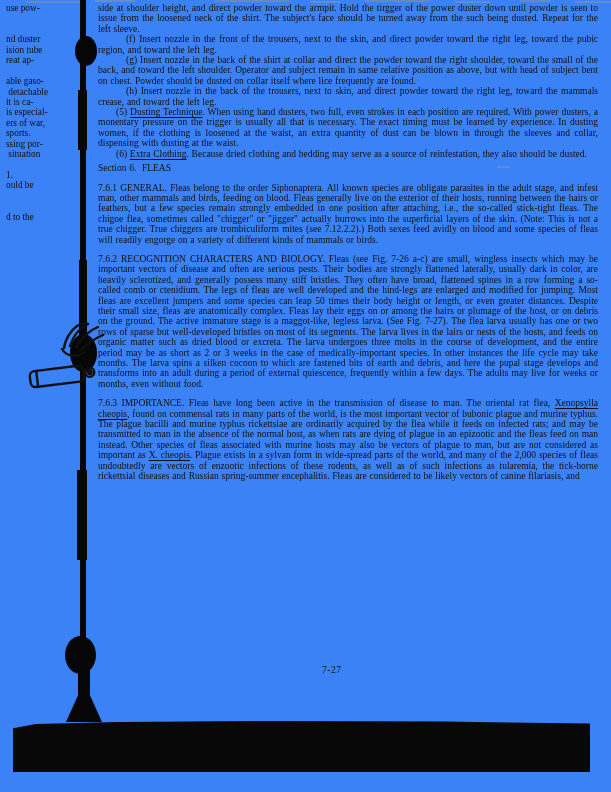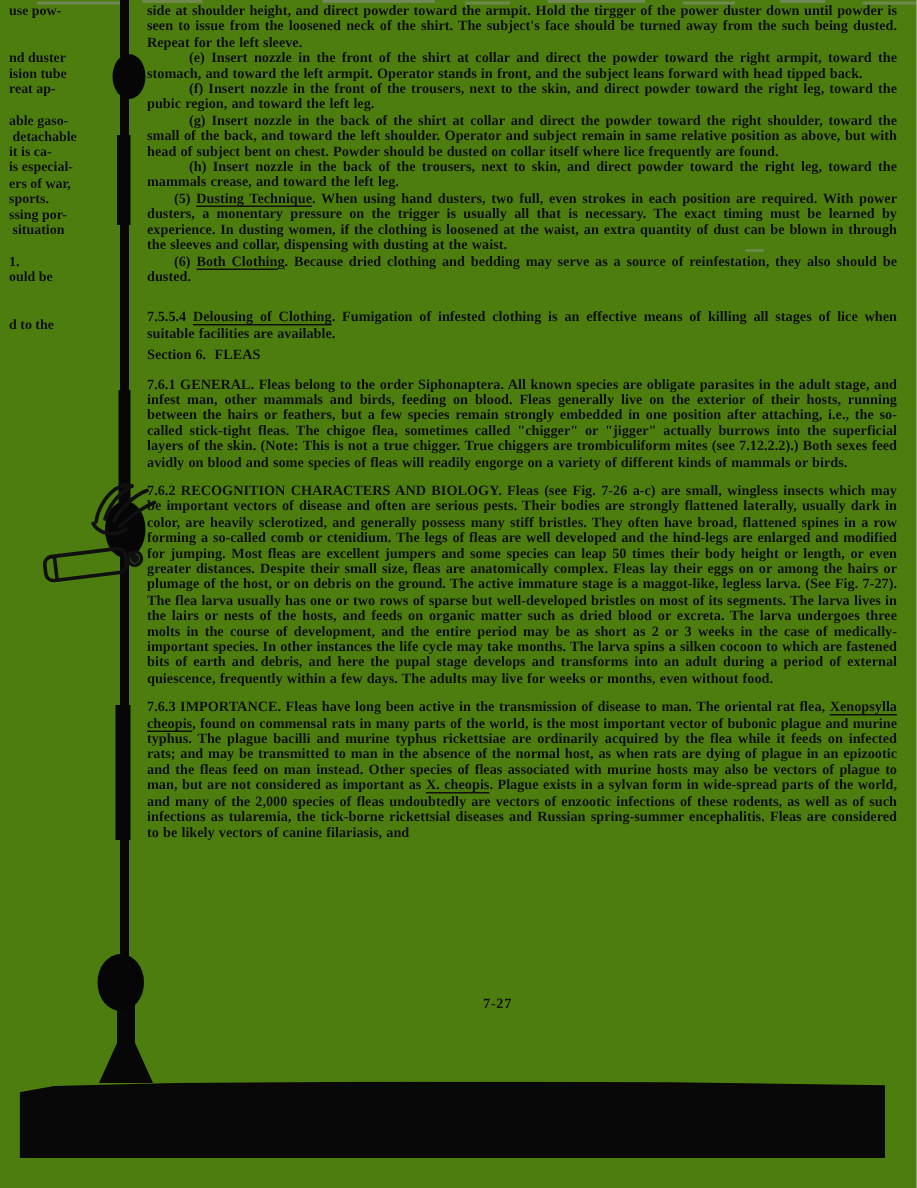--- a/index.html
+++ b/index.html
@@ -1,22 +1,22 @@
 <!DOCTYPE html>
 <html><head>
 <meta charset="utf-8">
 <style>
   html,body{margin:0;padding:0;}
   .page{
     position:relative;
     width:611px;height:792px;
-    background:#4d7c0f;
+    background:#3b82f6;
     overflow:hidden;
     font-family:"Liberation Serif", serif;
-    font-weight:bold;
+    font-weight:normal;
     color:#101010;
   }
   
   .dash{position:absolute;height:2px;background:#8f8f8f;opacity:.55;}
   .dash2{position:absolute;height:2px;background:#9a9a9a;opacity:.45;}
 
   
   .margin-col{
     position:absolute;left:6px;top:3px;width:72px;
     font-size:9.3px;line-height:10.45px;
@@ -98,27 +98,25 @@
         <line x1="17" y1="50" x2="17" y2="66"></line>
         <line x1="64" y1="54" x2="64" y2="62"></line>
         <circle cx="70" cy="58" r="4.5"></circle>
         <circle cx="70" cy="58" r="1.8" fill="#101010"></circle>
       </g>
     </g>
   </svg>
 
   <div class="body-col">
       <p class="flow"><span>side at shoulder height, and direct powder toward the armpit. Hold the tirgger of the power duster down until powder is seen to issue from the loosened neck of the shirt. The subject's face should be turned away from the such being dusted. Repeat for the left sleeve.</span></p>
-      <p class="step"><span>(e) Insert nozzle in the front of the shirt at collar and direct the powder toward the right armpit, toward the stomach, and toward the left armpit. Operator stands in front, and the subject leans forward with head tipped back.</span></p>
       <p class="step"><span>(f) Insert nozzle in the front of the trousers, next to the skin, and direct powder toward the right leg, toward the pubic region, and toward the left leg.</span></p>
       <p class="step"><span>(g) Insert nozzle in the back of the shirt at collar and direct the powder toward the right shoulder, toward the small of the back, and toward the left shoulder. Operator and subject remain in same relative position as above, but with head of subject bent on chest. Powder should be dusted on collar itself where lice frequently are found.</span></p>
       <p class="step"><span>(h) Insert nozzle in the back of the trousers, next to skin, and direct powder toward the right leg, toward the mammals crease, and toward the left leg.</span></p>
       <p class="sub"><span>(5) </span><span class="u">Dusting Technique</span><span>. When using hand dusters, two full, even strokes in each position are required. With power dusters, a monentary pressure on the trigger is usually all that is necessary. The exact timing must be learned by experience. In dusting women, if the clothing is loosened at the waist, an extra quantity of dust can be blown in through the sleeves and collar, dispensing with dusting at the waist.</span></p>
-      <p class="sub"><span>(6) </span><span class="u">Both Clothing</span><span>. Because dried clothing and bedding may serve as a source of reinfestation, they also should be dusted.</span></p>
-      <p class="section-lg"><span>7.5.5.4 </span><span class="u">Delousing of Clothing</span><span>. Fumigation of infested clothing is an effective means of killing all stages of lice when suitable facilities are available.</span></p>
+      <p class="sub"><span>(6) </span><span class="u">Extra Clothing</span><span>. Because dried clothing and bedding may serve as a source of reinfestation, they also should be dusted.</span></p>
       <p class="heading"><span>Section 6.  FLEAS</span></p>
       <p class="section"><span>7.6.1 GENERAL. Fleas belong to the order Siphonaptera. All known species are obligate parasites in the adult stage, and infest man, other mammals and birds, feeding on blood. Fleas generally live on the exterior of their hosts, running between the hairs or feathers, but a few species remain strongly embedded in one position after attaching, i.e., the so-called stick-tight fleas. The chigoe flea, sometimes called "chigger" or "jigger" actually burrows into the superficial layers of the skin. (Note: This is not a true chigger. True chiggers are trombiculiform mites (see 7.12.2.2).) Both sexes feed avidly on blood and some species of fleas will readily engorge on a variety of different kinds of mammals or birds.</span></p>
       <p class="section"><span>7.6.2 RECOGNITION CHARACTERS AND BIOLOGY. Fleas (see Fig. 7-26 a-c) are small, wingless insects which may be important vectors of disease and often are serious pests. Their bodies are strongly flattened laterally, usually dark in color, are heavily sclerotized, and generally possess many stiff bristles. They often have broad, flattened spines in a row forming a so-called comb or ctenidium. The legs of fleas are well developed and the hind-legs are enlarged and modified for jumping. Most fleas are excellent jumpers and some species can leap 50 times their body height or length, or even greater distances. Despite their small size, fleas are anatomically complex. Fleas lay their eggs on or among the hairs or plumage of the host, or on debris on the ground. The active immature stage is a maggot-like, legless larva. (See Fig. 7-27). The flea larva usually has one or two rows of sparse but well-developed bristles on most of its segments. The larva lives in the lairs or nests of the hosts, and feeds on organic matter such as dried blood or excreta. The larva undergoes three molts in the course of development, and the entire period may be as short as 2 or 3 weeks in the case of medically-important species. In other instances the life cycle may take months. The larva spins a silken cocoon to which are fastened bits of earth and debris, and here the pupal stage develops and transforms into an adult during a period of external quiescence, frequently within a few days. The adults may live for weeks or months, even without food.</span></p>
       <p class="section"><span>7.6.3 IMPORTANCE. Fleas have long been active in the transmission of disease to man. The oriental rat flea, </span><span class="u">Xenopsylla cheopis</span><span>, found on commensal rats in many parts of the world, is the most important vector of bubonic plague and murine typhus. The plague bacilli and murine typhus rickettsiae are ordinarily acquired by the flea while it feeds on infected rats; and may be transmitted to man in the absence of the normal host, as when rats are dying of plague in an epizootic and the fleas feed on man instead. Other species of fleas associated with murine hosts may also be vectors of plague to man, but are not considered as important as </span><span class="u">X. cheopis</span><span>. Plague exists in a sylvan form in wide-spread parts of the world, and many of the 2,000 species of fleas undoubtedly are vectors of enzootic infections of these rodents, as well as of such infections as tularemia, the tick-borne rickettsial diseases and Russian spring-summer encephalitis. Fleas are considered to be likely vectors of canine filariasis, and</span></p>
     </div>
 
   <div class="page-number">7-27</div>
 
   <div class="bottom-bar"></div>
 

